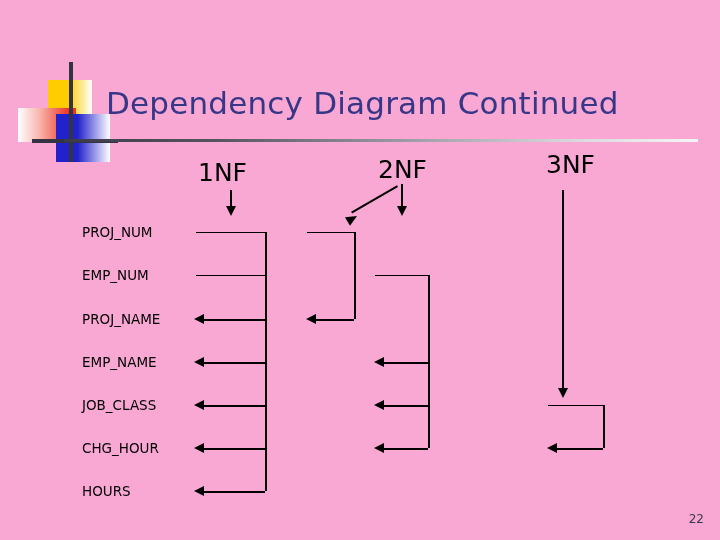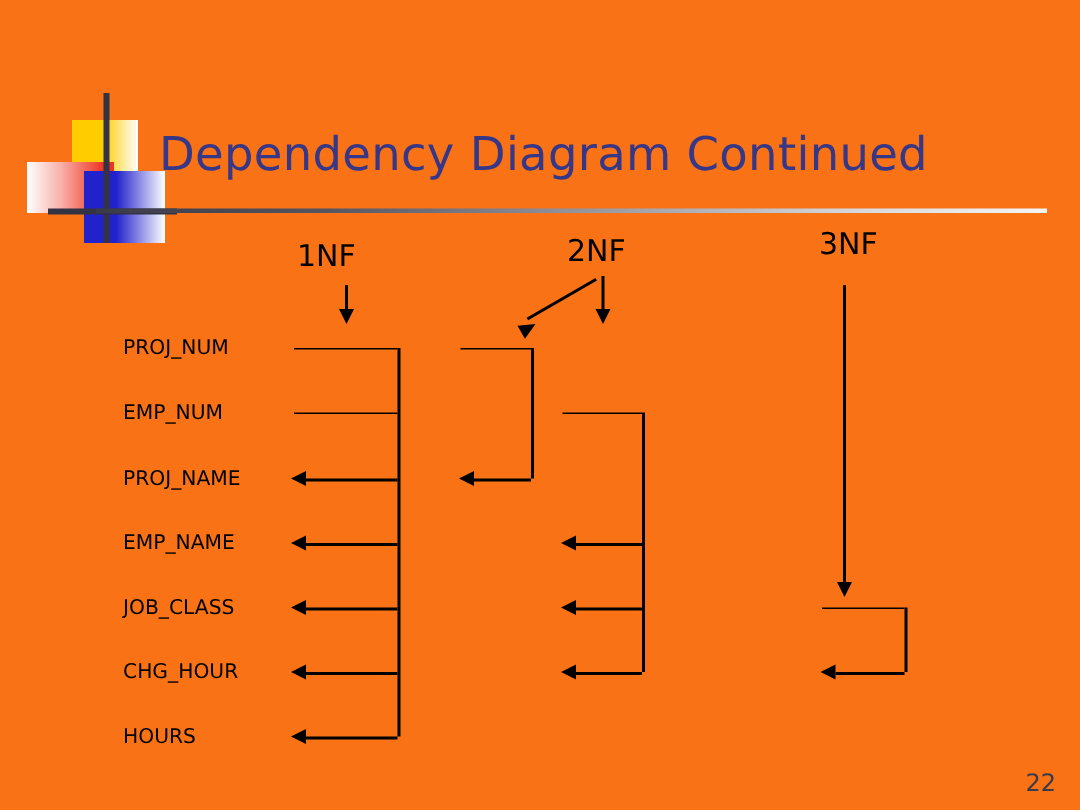--- a/index.html
+++ b/index.html
@@ -5,21 +5,21 @@
 <style>
   html, body {
     margin: 0;
     padding: 0;
     background: #ffffff;
   }
   #slide {
     position: relative;
     width: 720px;
     height: 540px;
-    background: #f97316;
+    background: #f9a8d4;
     overflow: hidden;
     font-family: "DejaVu Sans", "Liberation Sans", sans-serif;
   }
 
   
   #logo {
     position: absolute;
     left: 18px;
     top: 62px;
     width: 100px;
@@ -73,21 +73,21 @@
     left: 64px;
     top: 139px;
     width: 634px;
     height: 3px;
     background: linear-gradient(to right, #3a3a4a 0%, #55555f 24%, #a5a5ad 58%, #dcdce0 82%, #f5f5f7 100%);
   }
 
   
   .nf-head {
     position: absolute;
-    font-size: 20px;
+    font-size: 25px;
     color: #000000;
     white-space: nowrap;
   }
 
   
   .attr {
     position: absolute;
     left: 82px;
     font-size: 13.5px;
     color: #000000;
@@ -141,21 +141,21 @@
     border-bottom: 5px solid transparent;
     border-right: 11px solid #000000;
     transform-origin: 0 50%;
   }
 
   
   #page-num {
     position: absolute;
     right: 16px;
     top: 512px;
-    font-size: 16px;
+    font-size: 12px;
     color: #3a3a4a;
     text-align: right;
   }
 </style>
 </head>
 <body>
 
 <div id="slide">
 
   <div id="logo">

